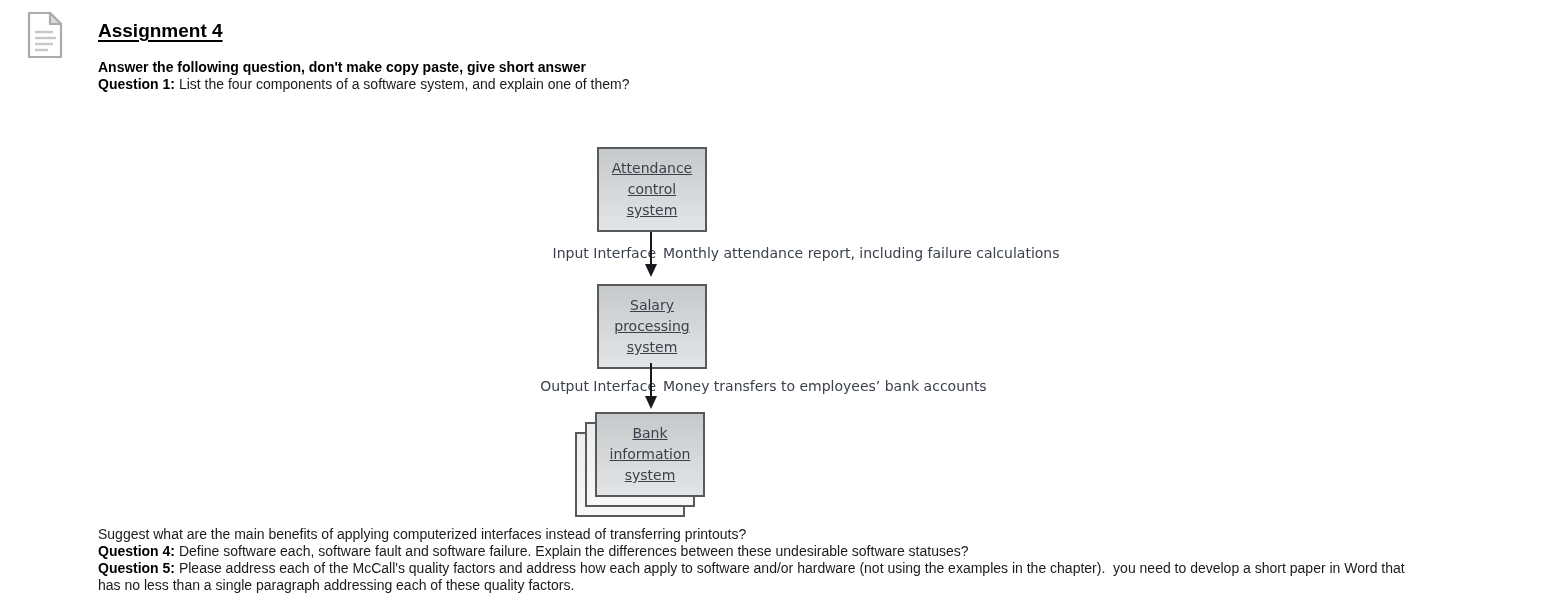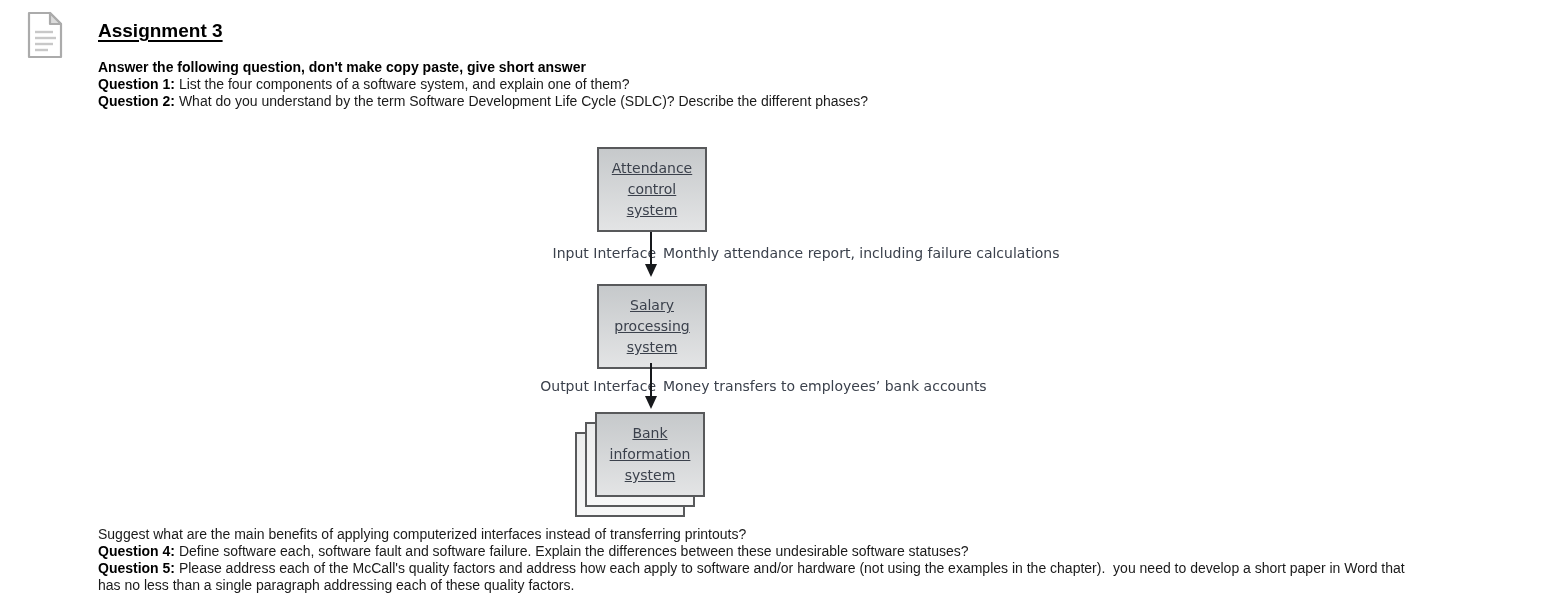--- a/index.html
+++ b/index.html
@@ -122,26 +122,25 @@
   <svg width="38" height="48" viewBox="0 0 38 48">
     <path d="M3 2 h21 l11 11 v33 h-32 z" fill="#ffffff" stroke="#ababab" stroke-width="2.2" stroke-linejoin="round"></path>
     <path d="M24 2 v11 h11 z" fill="#dcdcdc" stroke="#ababab" stroke-width="2.2" stroke-linejoin="round"></path>
     <line x1="9" y1="21" x2="27" y2="21" stroke="#c8c8c8" stroke-width="2.4"></line>
     <line x1="9" y1="27" x2="30" y2="27" stroke="#c8c8c8" stroke-width="2.4"></line>
     <line x1="9" y1="33" x2="27" y2="33" stroke="#c8c8c8" stroke-width="2.4"></line>
     <line x1="9" y1="39" x2="22" y2="39" stroke="#c8c8c8" stroke-width="2.4"></line>
   </svg>
 </div>
 
-<div class="page-title">Assignment 3</div>
+<div class="page-title">Assignment 4</div>
 
 <div class="text-block top">
   <div class="t-line q-label">Answer the following question, don't make copy paste, give short answer</div>
   <div class="t-line"><span class="q-label">Question 1:</span><span> </span><span>List the four components of a software system, and explain one of them?</span></div>
-  <div class="t-line"><span class="q-label">Question 2:</span><span> </span><span>What do you understand by the term Software Development Life Cycle (SDLC)? Describe the different phases?</span></div>
 </div>
 
 <div>
   <div class="fig-box" id="box-attendance">Attendance
 control
 system</div>
 
   <div class="arrow-line" id="arrow-line-1"></div>
   <div class="arrow-head" id="arrow-head-1"></div>
   <div class="arrow-label left" id="lbl-input-interface">Input Interface</div>

